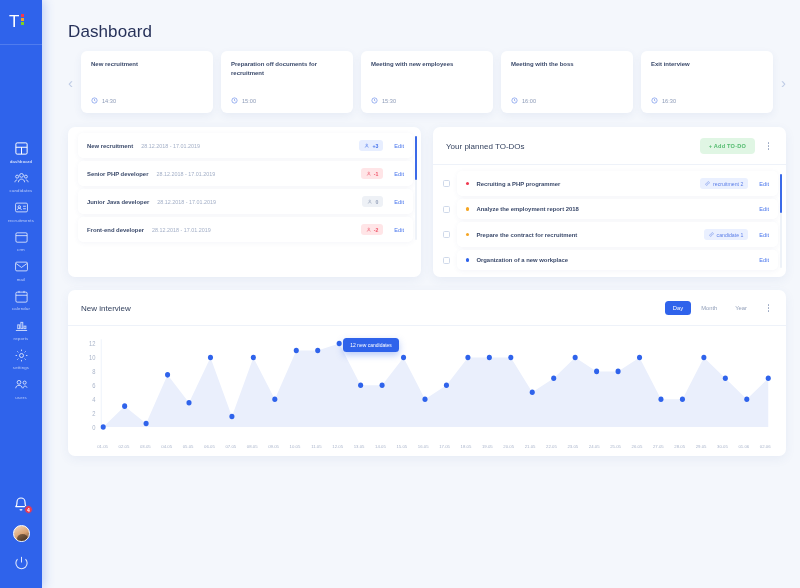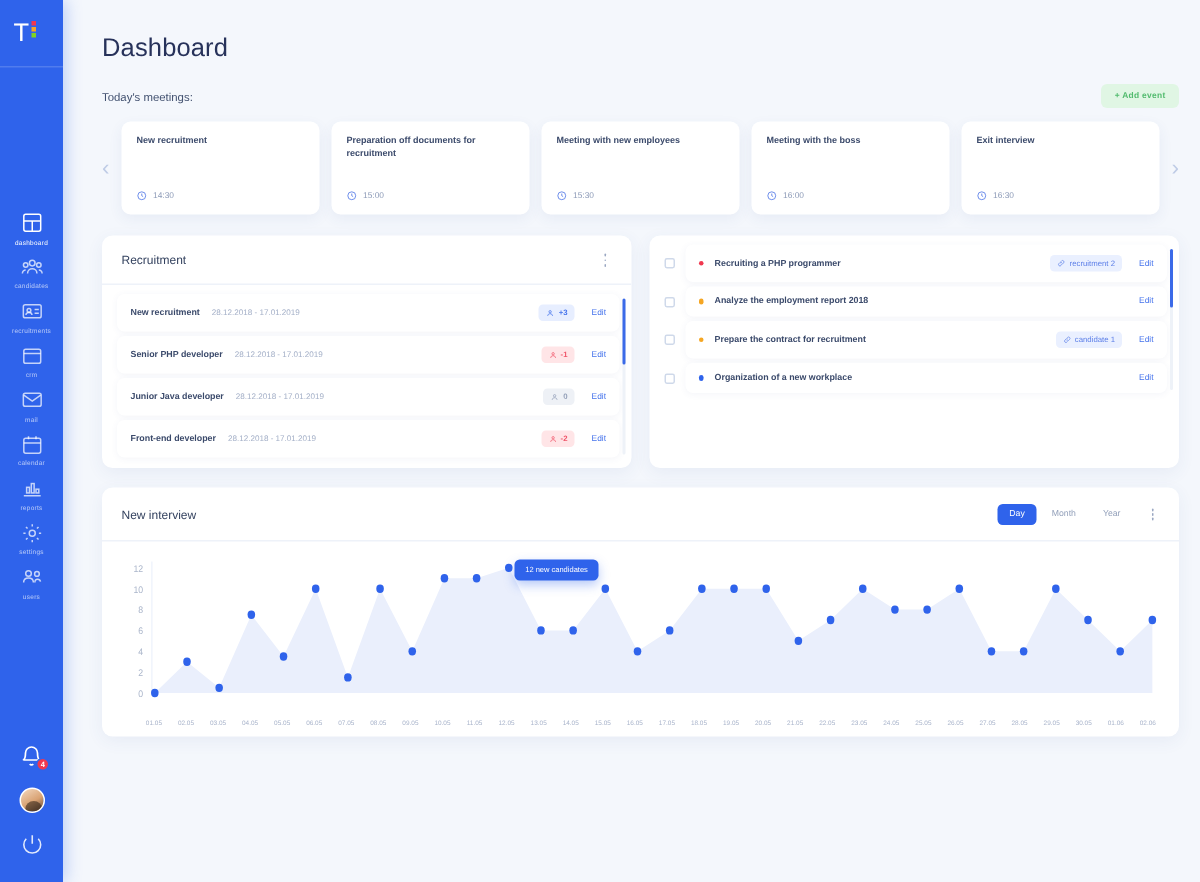--- a/index.html
+++ b/index.html
@@ -279,24 +279,20 @@
             <path d="M18.4 6.6a9 9 0 1 1-12.8 0"></path>
         </svg>
       </div>
     </div>
   </div>
 
   <div class="main">
 
     <div class="page-title">Dashboard</div>
 
-    <div class="row-sub">
-      <div class="sub-title">Today's meetings:</div>
-      <button class="btn-green">+ Add event</button>
-    </div>
 
     <div class="meetings">
       <span class="arrow left">‹</span>
 
       <div class="meet-card">
         <div class="meet-title">New recruitment</div>
         <div class="meet-time">
           <span class="clock-ic">
             <svg viewBox="0 0 24 24" fill="none" stroke="currentColor" stroke-width="2">
                 <circle cx="12" cy="12" r="9"></circle>
@@ -358,28 +354,20 @@
           <span>16:30</span>
         </div>
       </div>
 
       <span class="arrow right">›</span>
     </div>
 
     <div class="panels">
 
       <div class="panel">
-        <div class="panel-head">
-          <div class="panel-title">Recruitment</div>
-          <div class="kebab">
-              <i></i>
-              <i></i>
-              <i></i>
-            </div>
-        </div>
         <div class="panel-body">
           <div class="rows">
 
             <div class="list-row">
               <span class="lr-name">New recruitment</span>
               <span class="lr-date">28.12.2018 - 17.01.2019</span>
               <span class="lr-spacer"></span>
               <span class="badge blue">
                 <svg viewBox="0 0 24 24" fill="none" stroke="currentColor" stroke-width="2.2">
                     <circle cx="12" cy="8" r="3.4"></circle>
@@ -433,20 +421,31 @@
             </div>
 
           </div>
           <div class="scrollbar">
               <i></i>
             </div>
         </div>
       </div>
 
       <div class="panel">
+        <div class="panel-head">
+          <div class="panel-title">Your planned TO-DOs</div>
+          <div class="panel-head-right">
+            <button class="btn-green">+ Add TO-DO</button>
+            <div class="kebab">
+                <i></i>
+                <i></i>
+                <i></i>
+              </div>
+          </div>
+        </div>
         <div class="panel-body">
           <div class="rows">
 
             <div class="todo-row">
               <span class="checkbox"></span>
               <div class="todo-card">
                 <span class="dot" style="background:#f0384f"></span>
                 <span class="todo-text">Recruiting a PHP programmer</span>
                 <span class="lr-spacer"></span>
                 <span class="tag">

